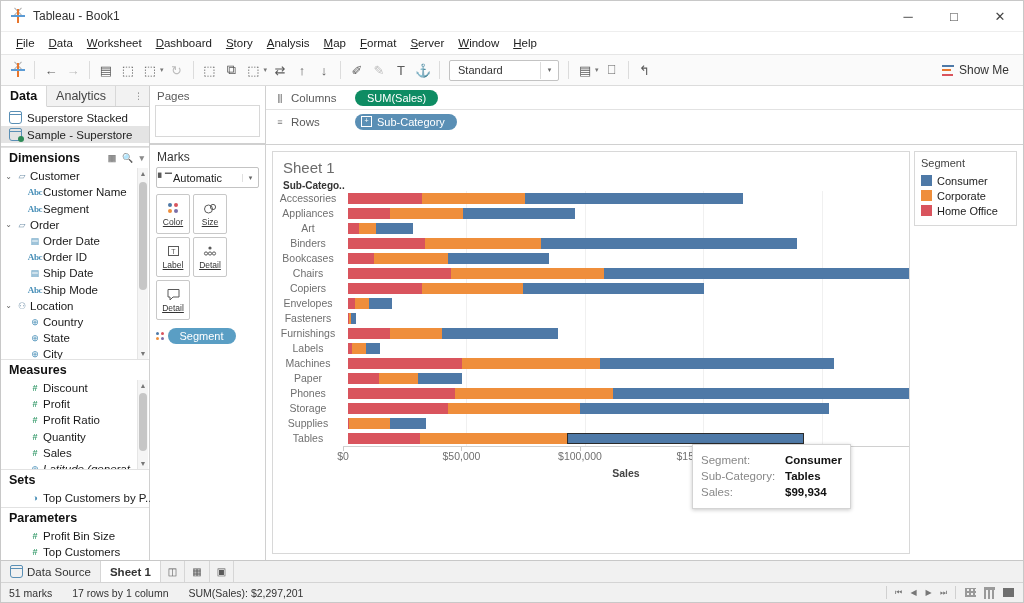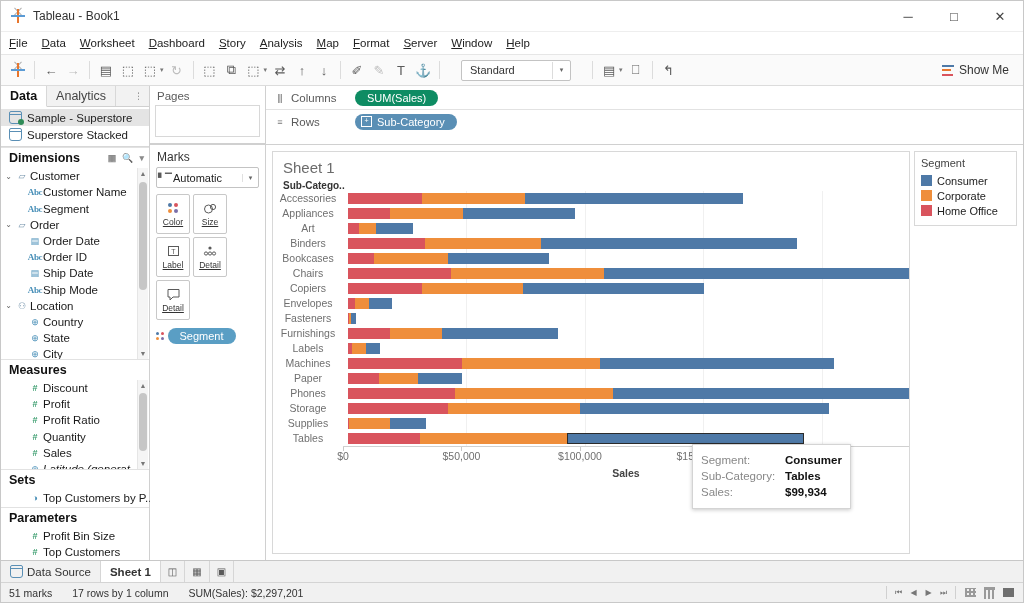--- a/index.html
+++ b/index.html
@@ -17,31 +17,31 @@
   .tb-logo span{position:absolute;background:#8a8a8a;}
   .tb-logo .v{left:7px;top:1px;width:2px;height:14px;background:#e8762d;}
   .tb-logo .h{top:7px;left:1px;height:2px;width:14px;background:#5b9bd5;}
   .tb-logo .d1{left:3px;top:3px;width:10px;height:1px;background:#b0b0b0;transform:rotate(45deg);}
   .tb-logo .d2{left:3px;top:3px;width:10px;height:1px;background:#b0b0b0;transform:rotate(-45deg);}
   .tb-title{font-size:12px;color:#333;}
   .tb-spacer{flex:1;}
   .winbtn{width:46px;height:30px;display:flex;align-items:center;justify-content:center;font-size:13px;color:#444;}
 
   
-  .menubar{height:22px;display:flex;align-items:center;background:#fff;border-bottom:1px solid #e6e6e6;padding-left:1px;flex:none;}
+  .menubar{height:22px;display:flex;align-items:center;background:#fff;border-bottom:1px solid #e6e6e6;padding-left:8px;flex:none;}
   .menu-item{padding:3px 7px;font-size:11.5px;color:#222;}
   .menu-item u{text-decoration:underline;}
 
   
   .toolbar{height:30px;display:flex;align-items:center;background:#fafafa;border-bottom:1px solid #dcdcdc;padding:0 6px;flex:none;}
   .tbtn{width:22px;height:22px;display:flex;align-items:center;justify-content:center;color:#5a5a5a;font-size:13px;position:relative;}
   .tbtn.dim{color:#bdbdbd;}
   .tsep{width:1px;height:18px;background:#dcdcdc;margin:0 5px;}
   .caret{font-size:7px;color:#777;margin:0 2px 0 -1px;}
-  .fitsel{display:flex;align-items:center;height:19px;border:1px solid #c3c3c3;background:#fff;border-radius:2px;margin:0 16px;}
+  .fitsel{display:flex;align-items:center;height:19px;border:1px solid #c3c3c3;background:#fff;border-radius:2px;margin:0 4px;}
   .fitsel .txt{padding:0 8px;font-size:11px;color:#333;min-width:74px;}
   .fitsel .dd{width:17px;height:17px;display:flex;align-items:center;justify-content:center;border-left:1px solid #dcdcdc;font-size:7px;color:#666;}
   .showme{margin-left:auto;display:flex;align-items:center;gap:5px;padding:3px 8px;font-size:12px;color:#333;}
   .showme-ic{width:12px;height:11px;display:flex;flex-direction:column;justify-content:space-between;}
   .showme-ic i{display:block;height:2px;background:#4e79a7;}
   .showme-ic i:nth-child(2){background:#e8762d;width:9px;}
   .showme-ic i:nth-child(3){background:#d9545d;width:11px;}
 
   
   .main{flex:1;display:flex;min-height:0;}
@@ -249,27 +249,27 @@
 
   <div class="main">
 
     <div class="left">
       <div class="dtabs">
         <div class="dtab active">Data</div>
         <div class="dtab">Analytics</div>
         <div class="dtab-more">⋮</div>
       </div>
       <div class="dslist">
+        <div class="ds">
+          <span class="ds-ic"></span>
+          <span>Superstore Stacked</span>
+        </div>
         <div class="ds sel">
           <span class="ds-ic check"></span>
           <span>Sample - Superstore</span>
-        </div>
-        <div class="ds">
-          <span class="ds-ic"></span>
-          <span>Superstore Stacked</span>
         </div>
       </div>
 
       <div class="sect">
         <span>Dimensions</span>
         <span class="tools">
           <span>▦</span>
           <span>🔍</span>
           <span>▾</span>
         </span>

